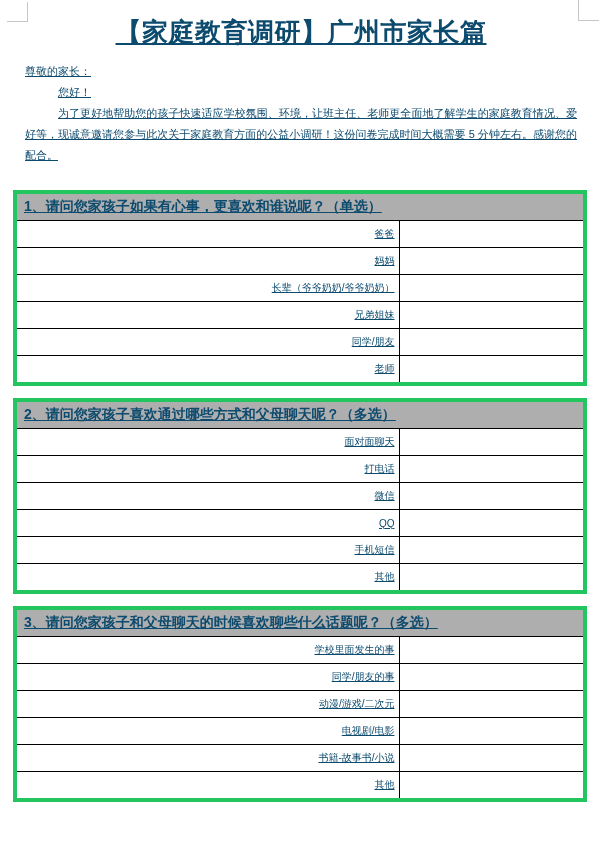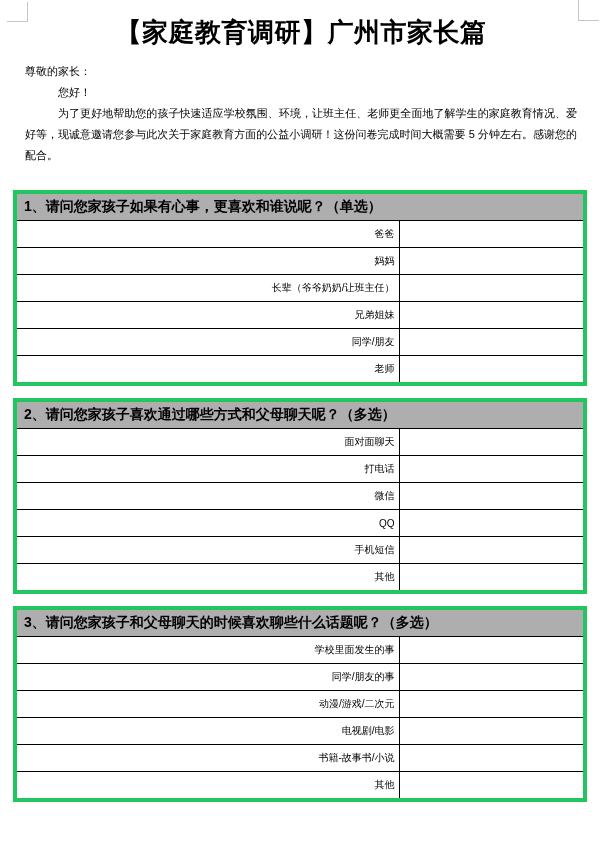--- a/index.html
+++ b/index.html
@@ -6,22 +6,23 @@
     margin: 0;
     padding: 0;
     background: #ffffff;
   }
   .page {
     position: relative;
     width: 602px;
     height: 843px;
     background: #ffffff;
     font-family: "Liberation Sans", sans-serif;
-    color: #000000;
+    color: #0c4a6e;
     overflow: hidden;
+    text-decoration: underline;
   }
   
   .crop-mark { position: absolute; }
   .crop-tl {
     left: 7px; top: 2px; width: 20px; height: 19px;
     border-right: 1px solid #c6c6c6;
     border-bottom: 1px solid #c6c6c6;
   }
   .crop-tr {
     left: 578px; top: 0px; width: 20px; height: 20px;
@@ -113,21 +114,21 @@
     <tbody>
           <tr>
             <td class="opt-cell">爸爸</td>
             <td class="ans-cell"></td>
           </tr>
           <tr>
             <td class="opt-cell">妈妈</td>
             <td class="ans-cell"></td>
           </tr>
           <tr>
-            <td class="opt-cell">长辈（爷爷奶奶/让班主任）</td>
+            <td class="opt-cell">长辈（爷爷奶奶/爷爷奶奶）</td>
             <td class="ans-cell"></td>
           </tr>
           <tr>
             <td class="opt-cell">兄弟姐妹</td>
             <td class="ans-cell"></td>
           </tr>
           <tr>
             <td class="opt-cell">同学/朋友</td>
             <td class="ans-cell"></td>
           </tr>

